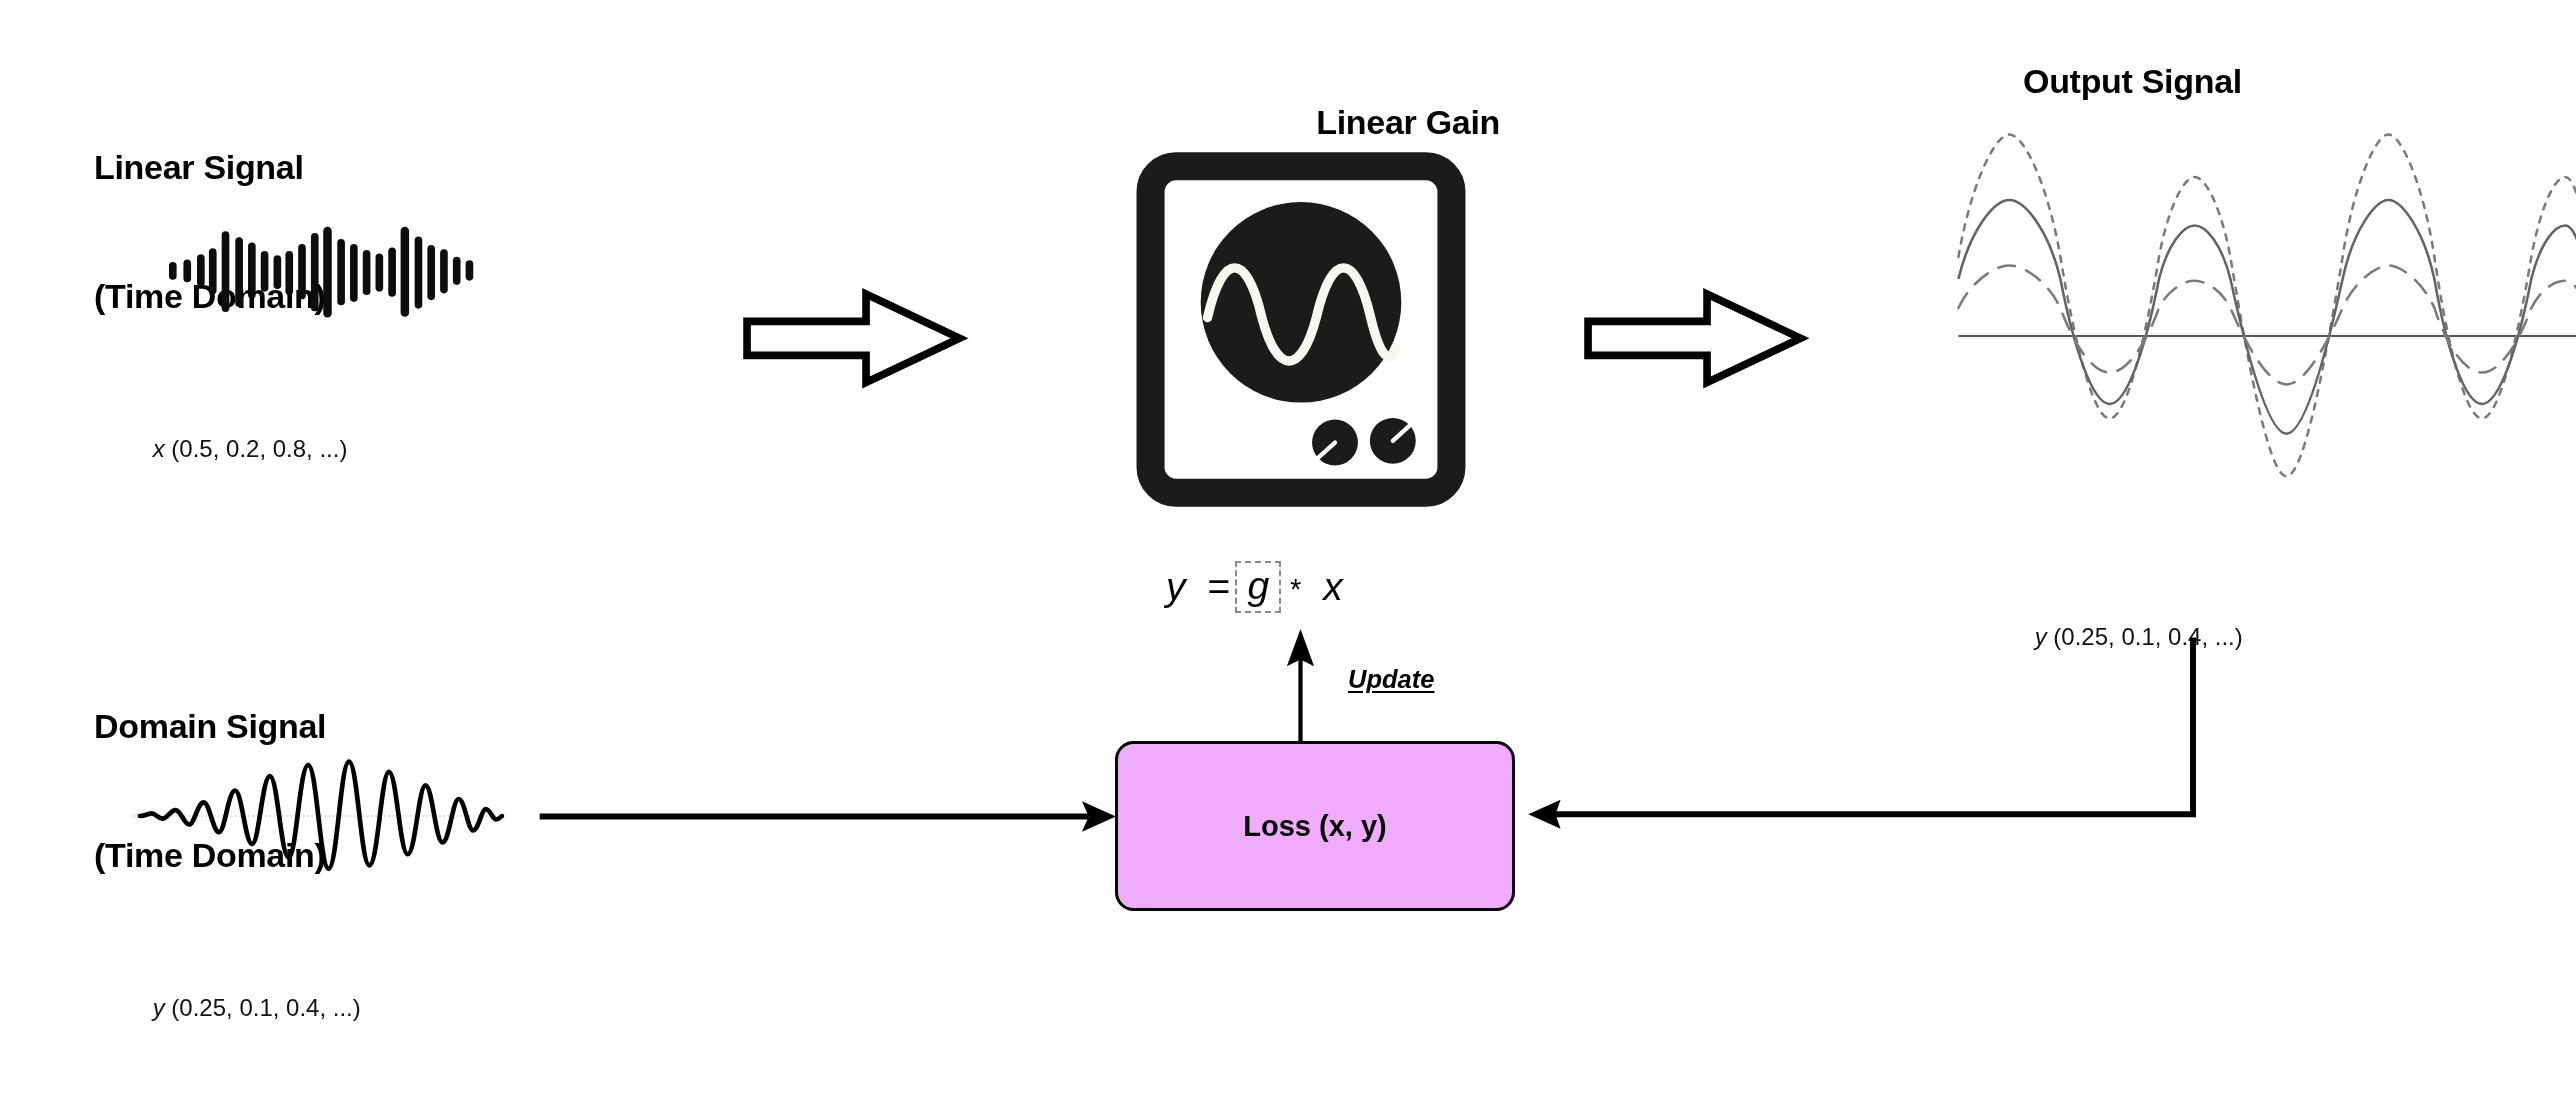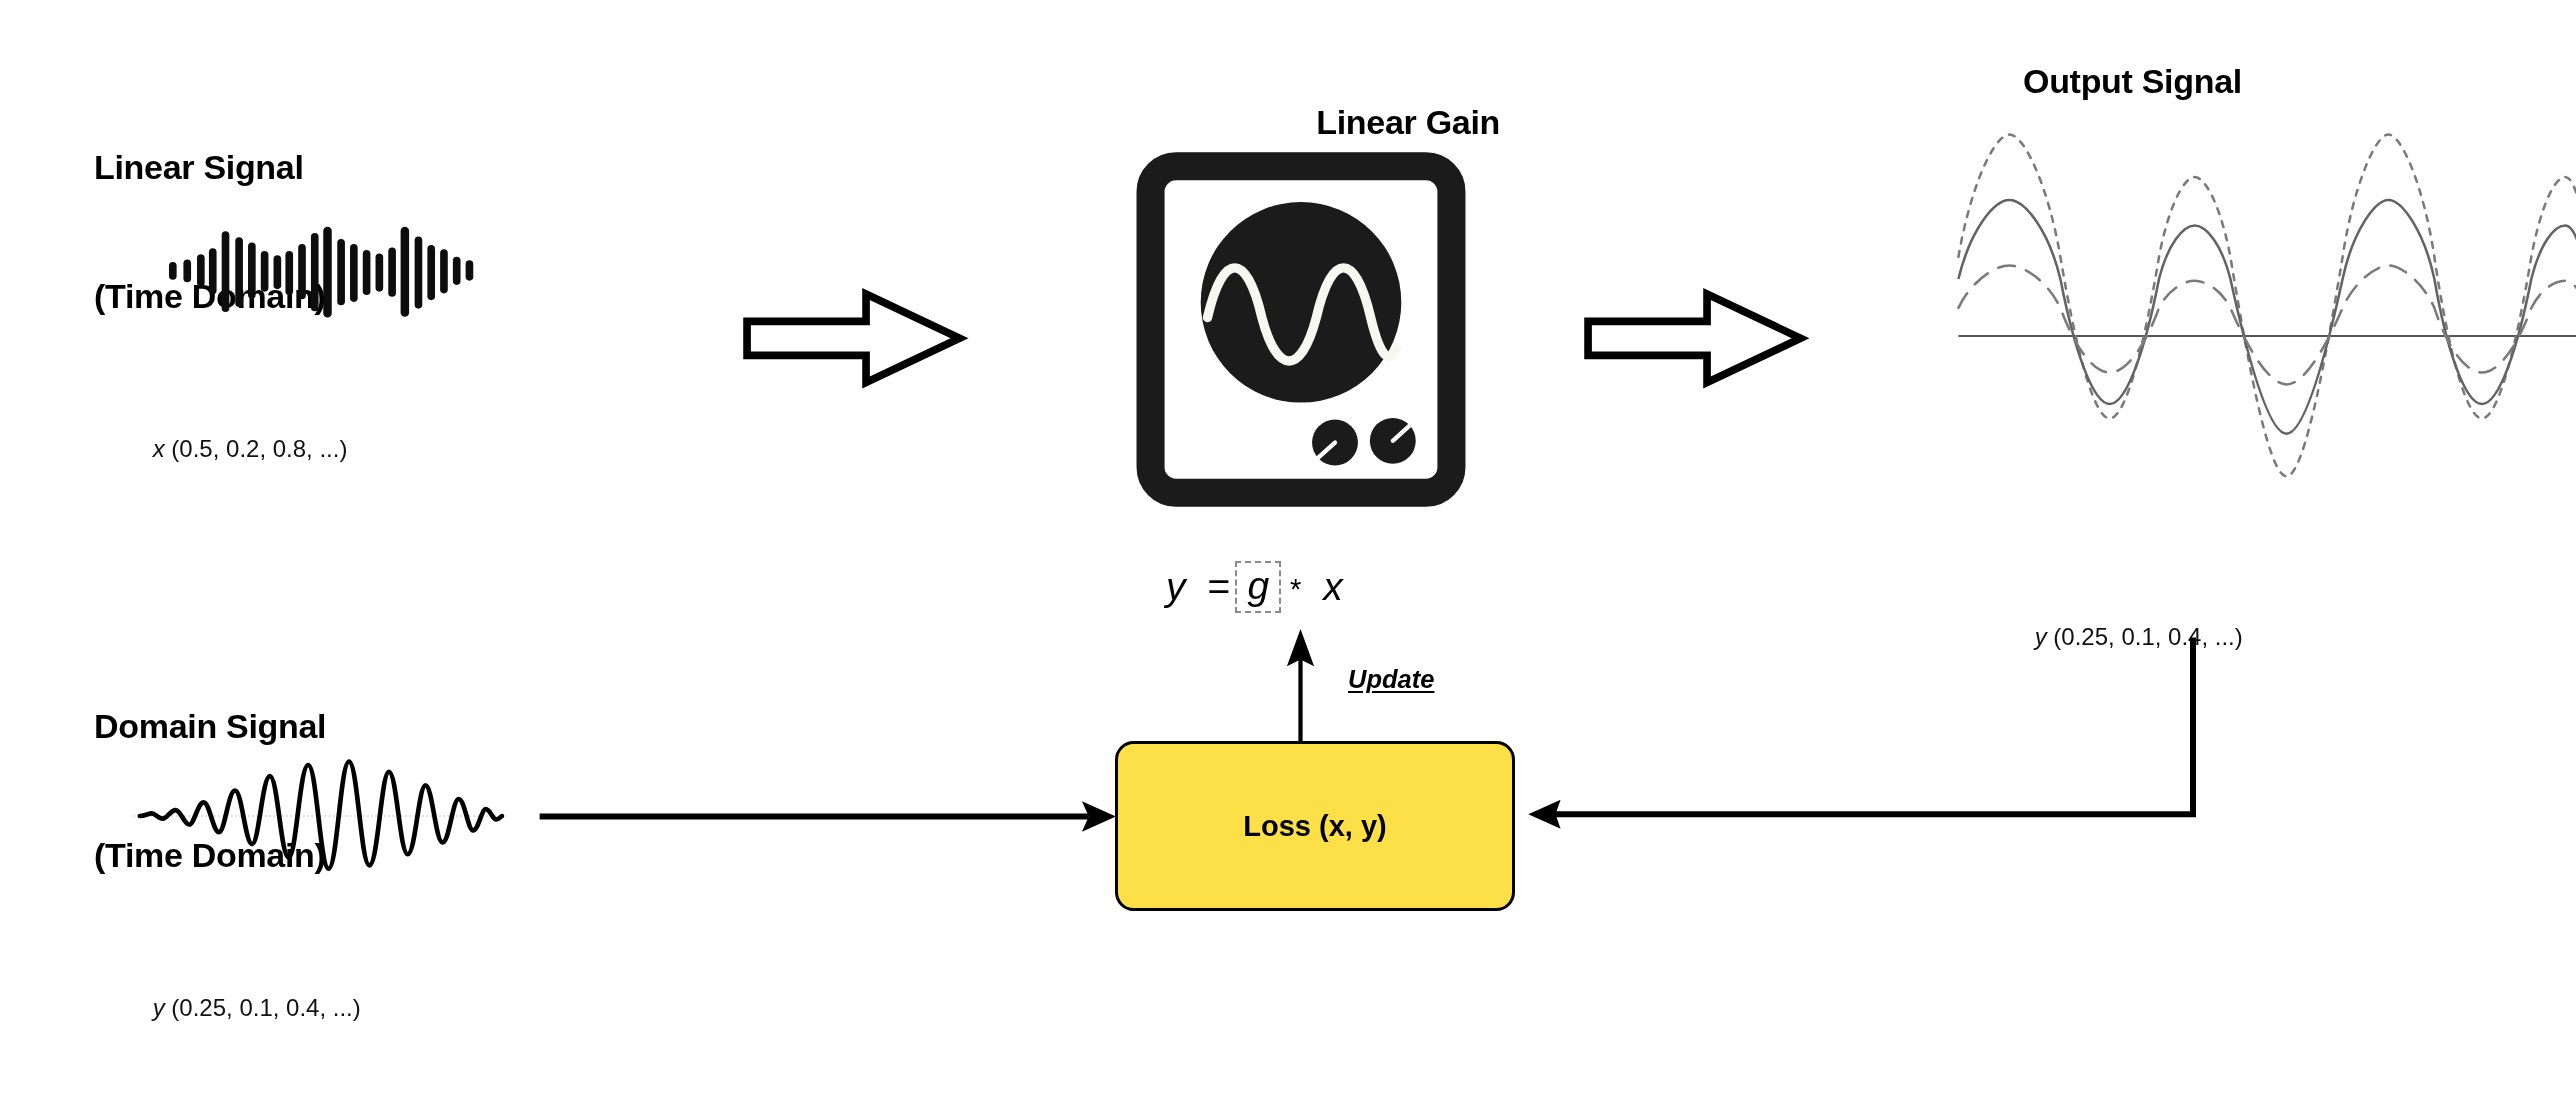--- a/index.html
+++ b/index.html
@@ -71,21 +71,21 @@
     text-decoration: underline;
     text-underline-offset: 3.4px;
     white-space: pre;
   }
 
   
   .loss-box {
     box-sizing: border-box;
     border: 3.4px solid #000;
     border-radius: 18.7px;
-    background: #fde047;
+    background: #f0abfc;
     display: flex;
     align-items: center;
     justify-content: center;
   }
   .loss-label {
     font-weight: bold;
     font-size: 29px;
     white-space: pre;
   }
 

